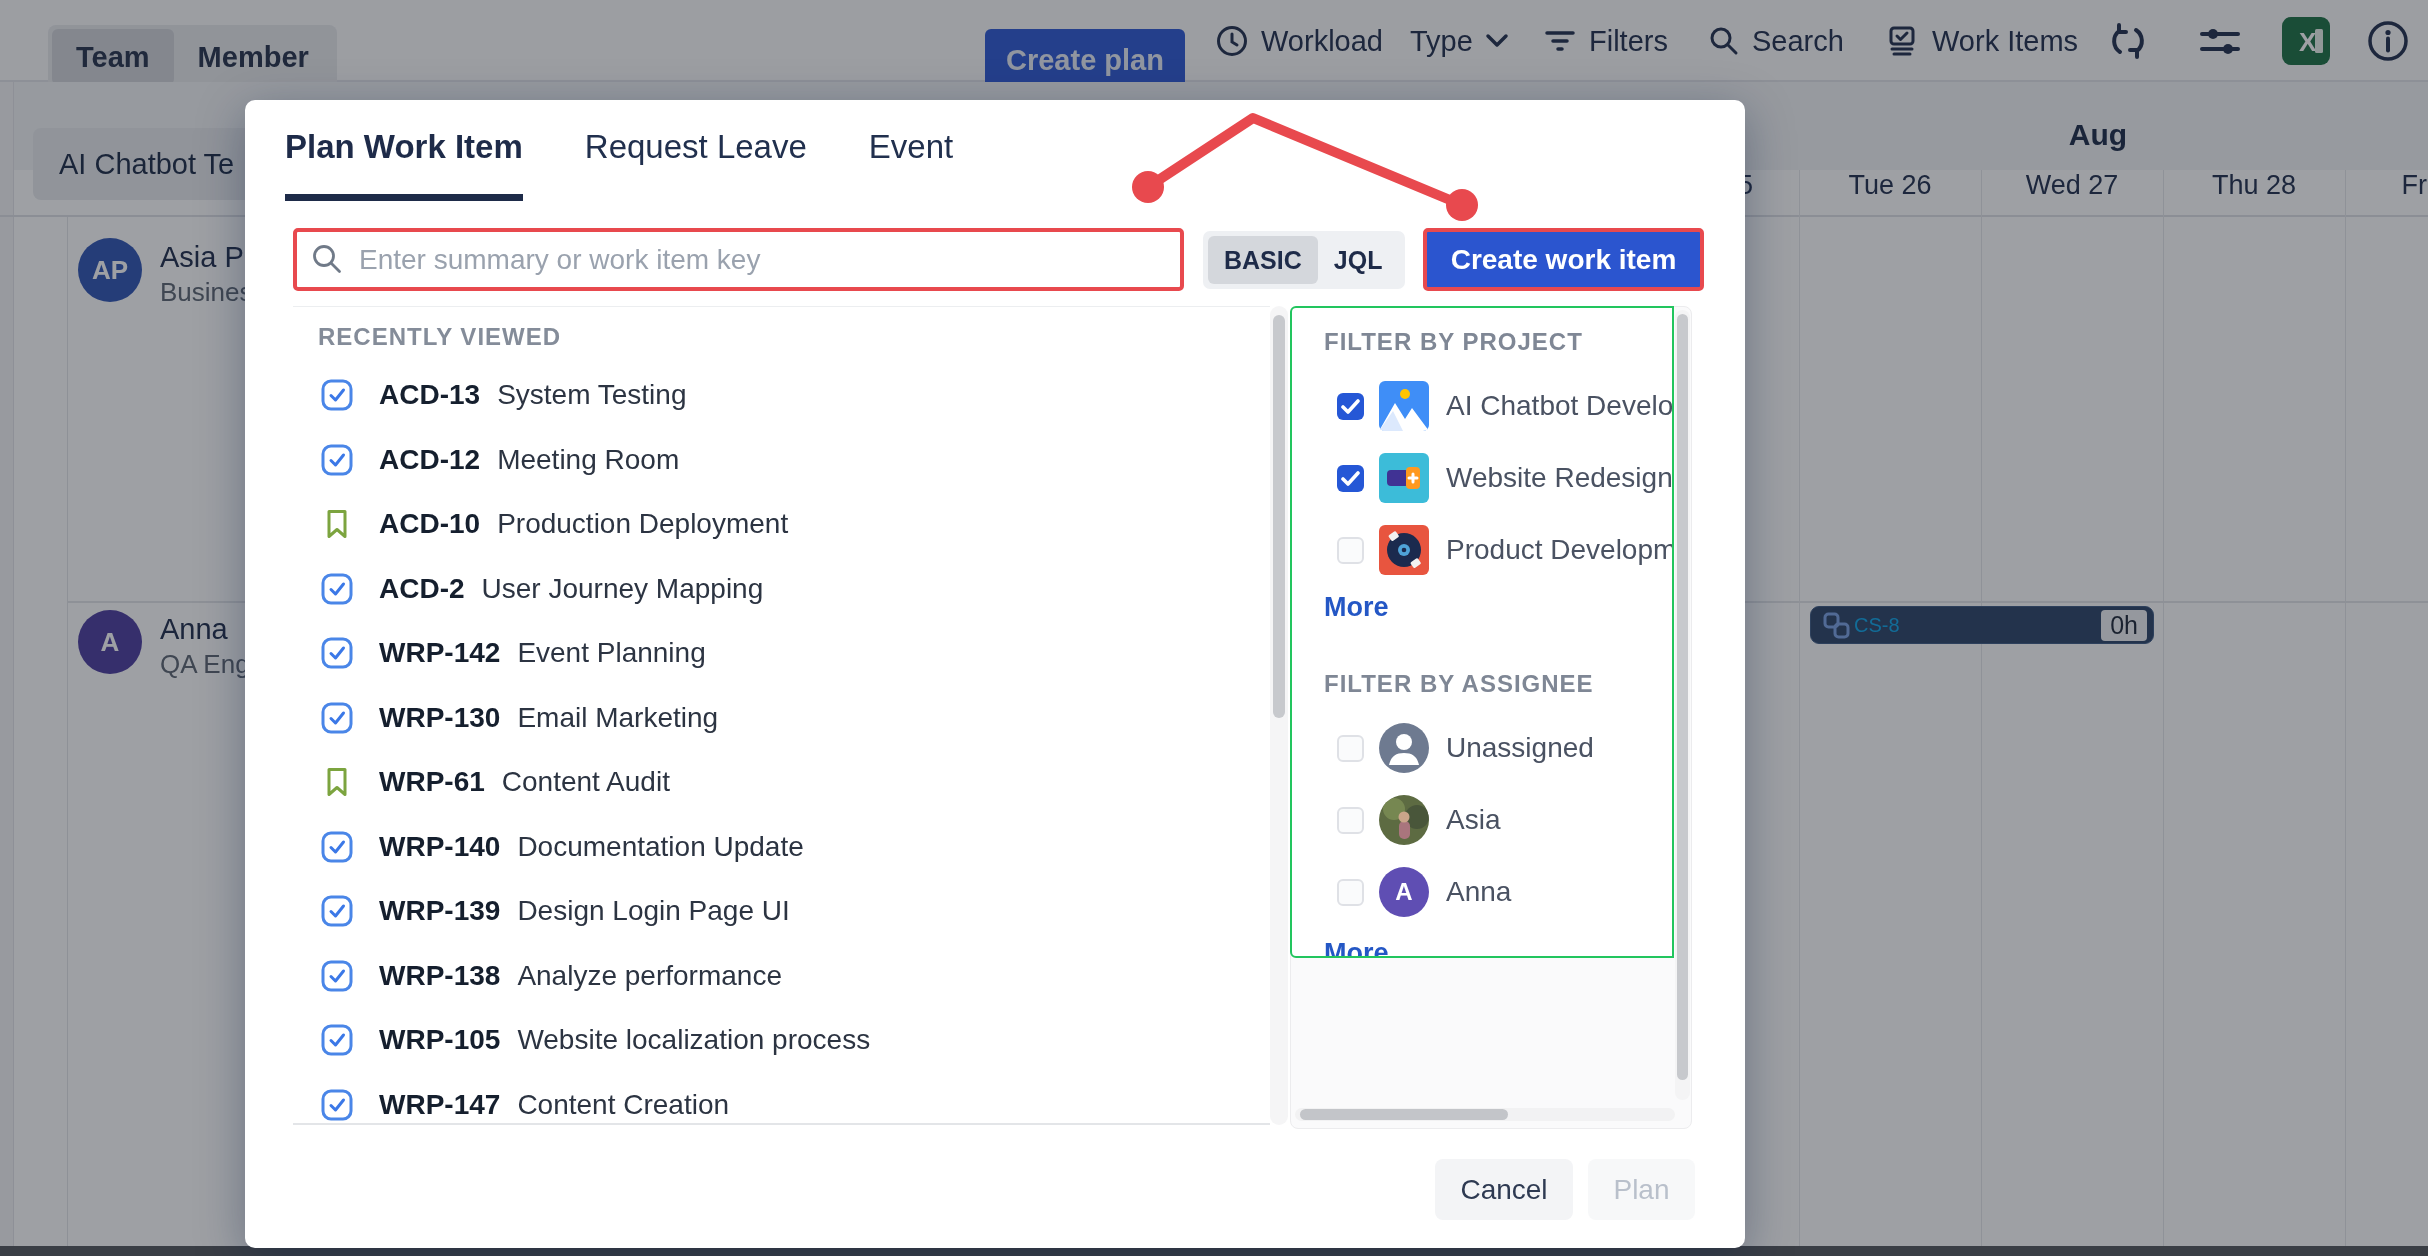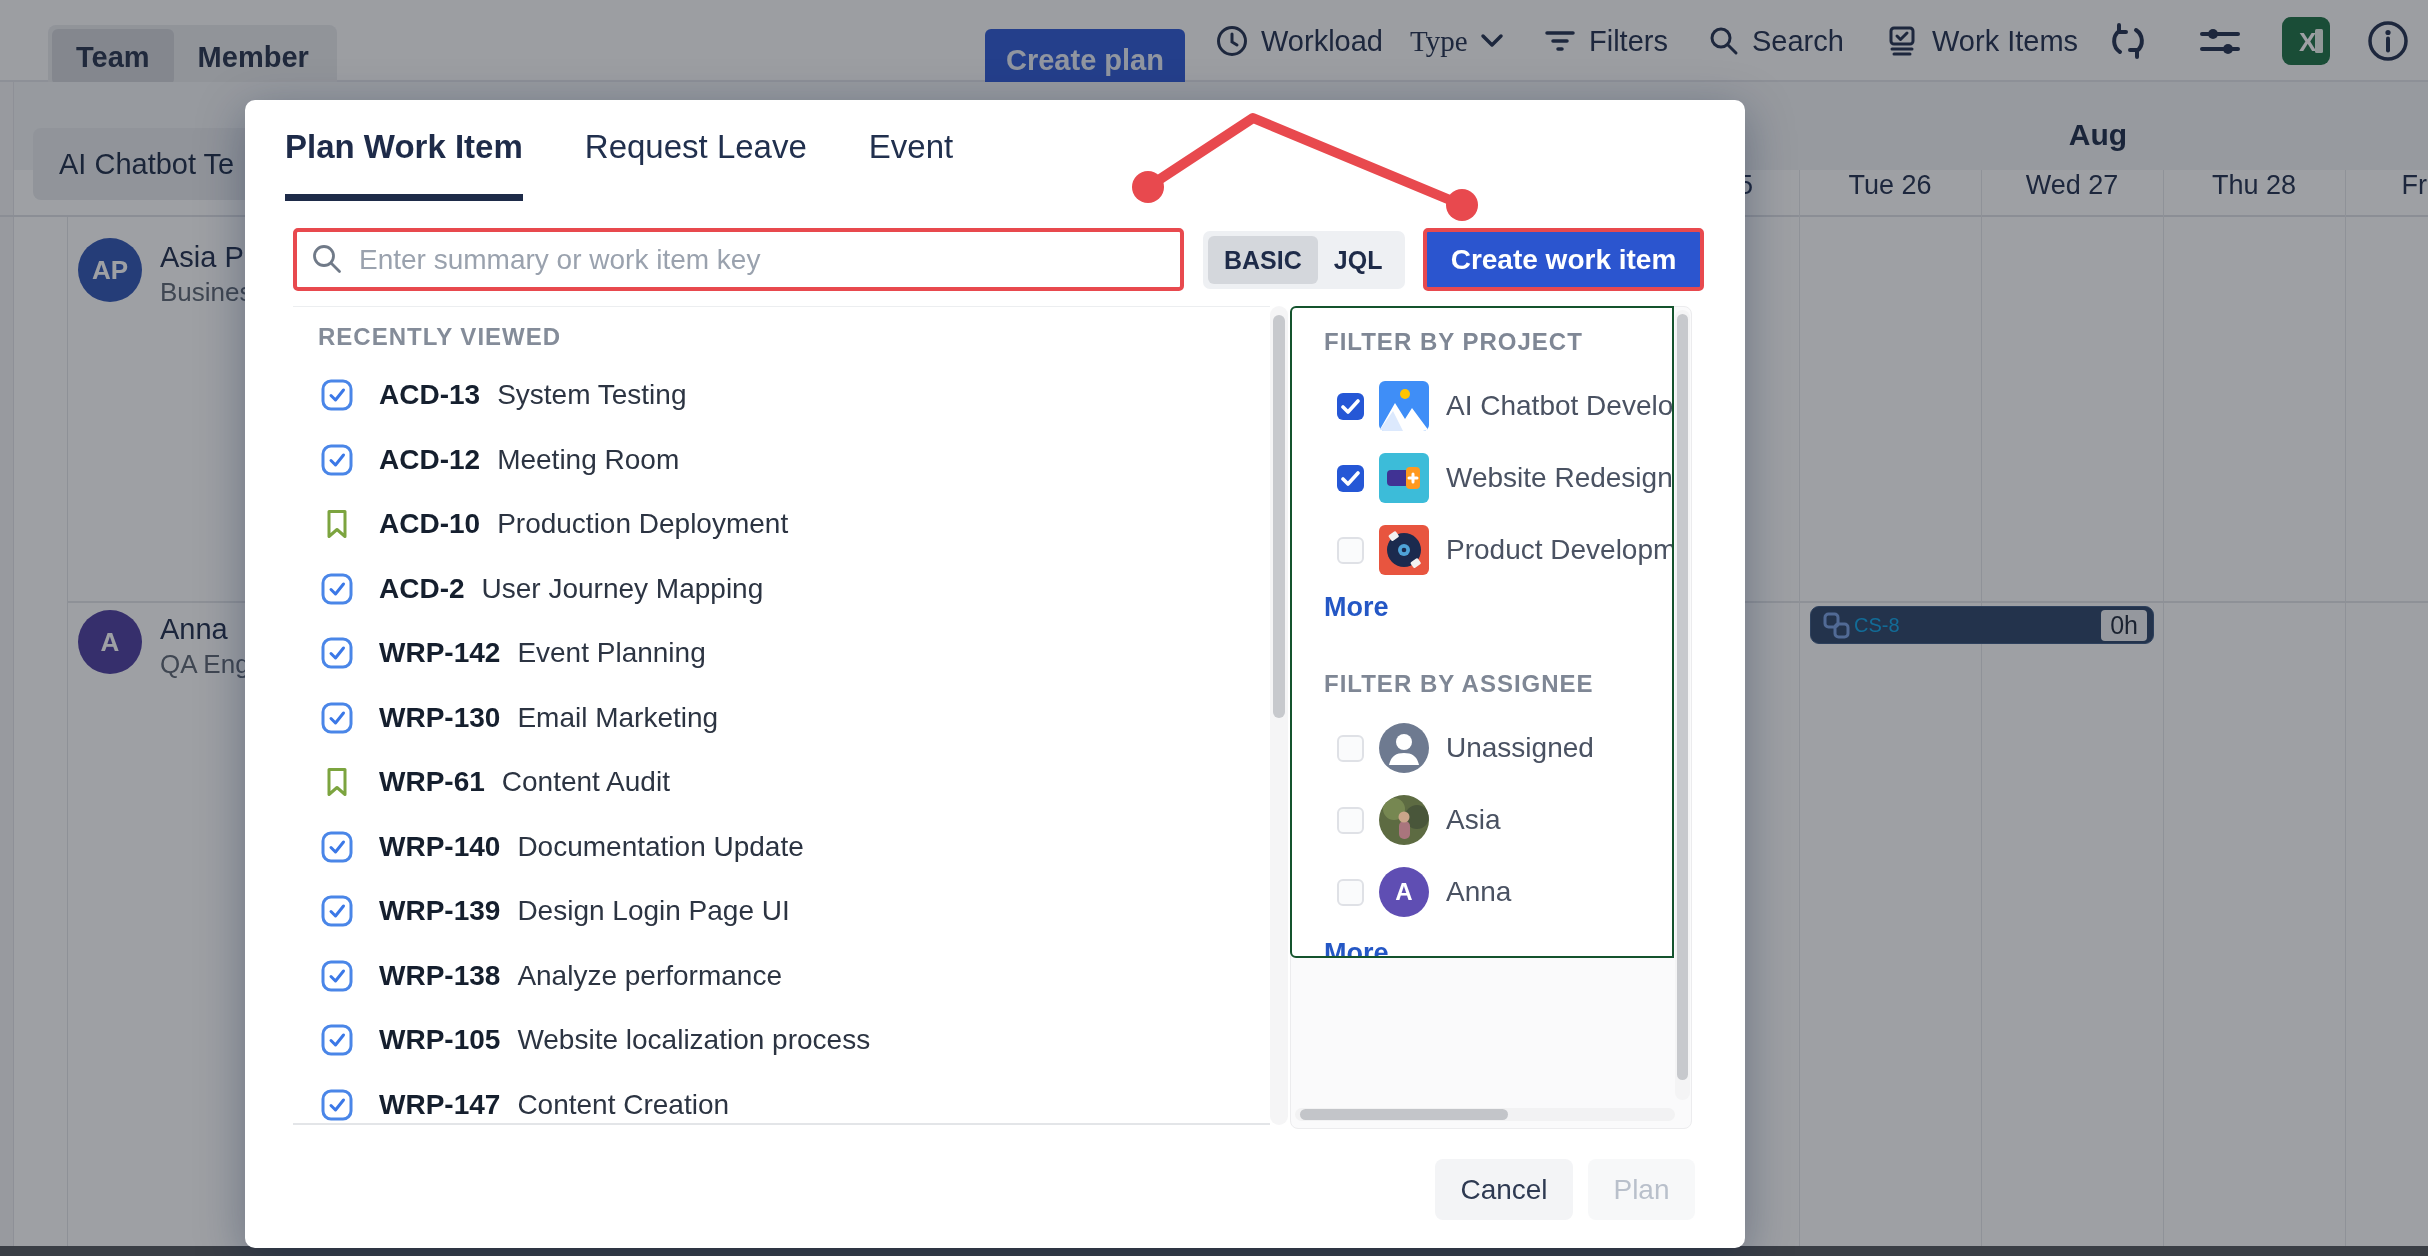--- a/index.html
+++ b/index.html
@@ -68,21 +68,21 @@
   .list-rows { position:absolute; left:0; top:56px; width:100%; }
   .ri-row { height:64.5px; display:flex; align-items:center; padding-left:28px; }
   .ri-icon { width:32px; height:32px; margin-right:26px; flex:none; display:flex; }
   .ri-key { font-size:28px; font-weight:700; color:#151f2e; margin-right:17px; white-space:nowrap; }
   .ri-sum { font-size:28px; color:#2c3442; white-space:nowrap; }
   .list-scroll { position:absolute; left:1025px; top:206px; width:18px; height:819px; background:#f5f5f6; border-radius:9px; }
   .list-thumb { position:absolute; left:3px; top:9px; width:12px; height:403px; background:#c7c9cd; border-radius:6px; }
 
   
   .filter-outer { position:absolute; left:1045px; top:206px; width:402px; height:823px; background:#fafafb; border:1px solid #ececee; border-radius:8px; }
-  .filter-inner { position:absolute; left:1045px; top:206px; width:384px; height:652px; background:#fff; border:2px solid #14532d; border-radius:6px 0 0 6px; overflow:hidden; }
+  .filter-inner { position:absolute; left:1045px; top:206px; width:384px; height:652px; background:#fff; border:2px solid #22c55e; border-radius:6px 0 0 6px; overflow:hidden; }
   .filter-vscroll { position:absolute; left:1430px; top:210px; width:15px; height:790px; background:#f4f4f5; border-radius:8px; }
   .filter-vthumb { position:absolute; left:2px; top:4px; width:11px; height:766px; background:#c7c9cd; border-radius:6px; }
   .filter-hscroll { position:absolute; left:1050px; top:1008px; width:380px; height:13px; background:#f2f2f3; border-radius:7px; }
   .filter-hthumb { position:absolute; left:5px; top:1px; width:208px; height:11px; background:#c3c5c9; border-radius:6px; }
 
   .f-label { position:absolute; left:32px; font-size:24px; font-weight:700; letter-spacing:1px; color:#7f8795; white-space:nowrap; }
   .f-rows { position:absolute; left:0; width:100%; }
   .f-row { height:72px; display:flex; align-items:center; padding-left:45px; }
   .cbx { width:27px; height:27px; border-radius:6px; flex:none; display:flex; align-items:center; justify-content:center; }
   .cbx.off { background:#fafbfc; border:2px solid #dfe1e6; }
@@ -119,21 +119,21 @@
       <div class="tb-item" style="left:1215px;">
         <span class="tb-ico">
           <svg width="34" height="34" viewBox="0 0 34 34">
               <circle cx="17" cy="17" r="13.5" fill="none" stroke="#22304e" stroke-width="3"></circle>
               <path d="M17 10v8l5 3" fill="none" stroke="#22304e" stroke-width="3" stroke-linecap="round"></path>
             </svg>
         </span>
         <span>Workload</span>
       </div>
 
-      <div class="tb-item" style="left:1410px;font-family:Liberation Serif, serif;">
+      <div class="tb-item" style="left:1410px;">
         <span>Type</span>
         <span class="tb-ico">
           <svg width="24" height="16" viewBox="0 0 24 16">
               <path d="M3 3l9 9 9-9" fill="none" stroke="#22304e" stroke-width="3.5" stroke-linecap="round" stroke-linejoin="round"></path>
             </svg>
         </span>
       </div>
 
       <div class="tb-item" style="left:1543px;">
         <span class="tb-ico">

